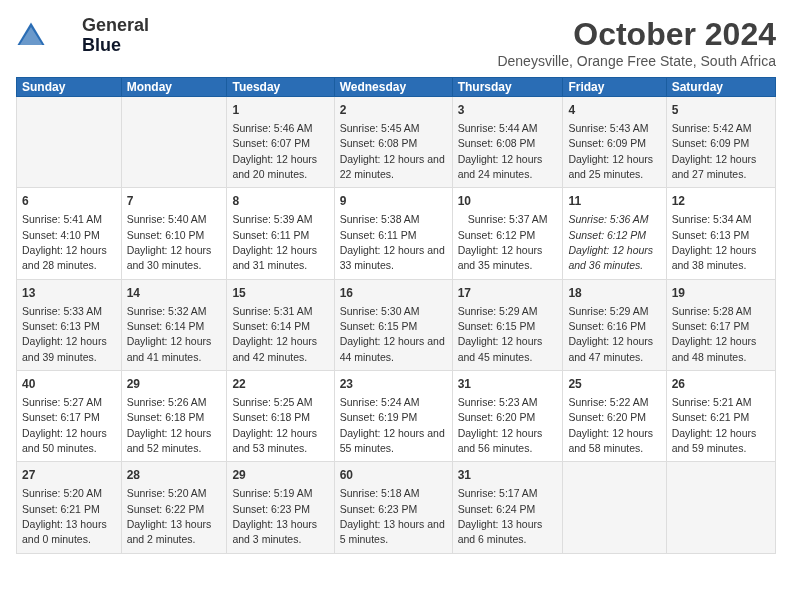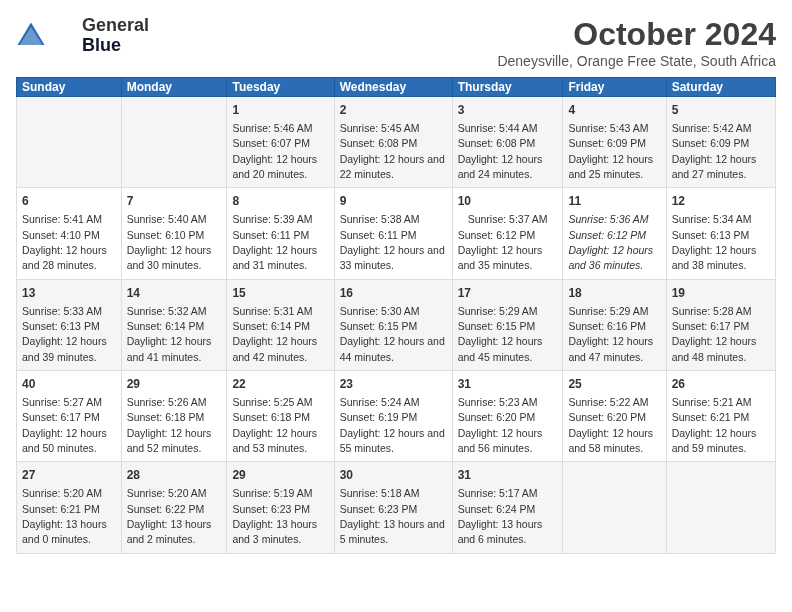--- a/index.html
+++ b/index.html
@@ -216,21 +216,21 @@
       <tr>
         <td><span class="day-num">27</span><span class="day-info" style="white-space: pre-line;">Sunrise: 5:20 AM
 Sunset: 6:21 PM
 Daylight: 13 hours and 0 minutes.</span></td>
         <td><span class="day-num">28</span><span class="day-info" style="white-space: pre-line;">Sunrise: 5:20 AM
 Sunset: 6:22 PM
 Daylight: 13 hours and 2 minutes.</span></td>
         <td><span class="day-num">29</span><span class="day-info" style="white-space: pre-line;">Sunrise: 5:19 AM
 Sunset: 6:23 PM
 Daylight: 13 hours and 3 minutes.</span></td>
-        <td><span class="day-num">30</span><span class="day-info" style="white-space: pre-line;">Sunrise: 5:18 AM
+        <td><span class="day-num">60</span><span class="day-info" style="white-space: pre-line;">Sunrise: 5:18 AM
 Sunset: 6:23 PM
 Daylight: 13 hours and 5 minutes.</span></td>
         <td><span class="day-num">31</span><span class="day-info" style="white-space: pre-line;">Sunrise: 5:17 AM
 Sunset: 6:24 PM
 Daylight: 13 hours and 6 minutes.</span></td>
         <td></td>
         <td></td>
       </tr>
     </tbody>
 </table>

